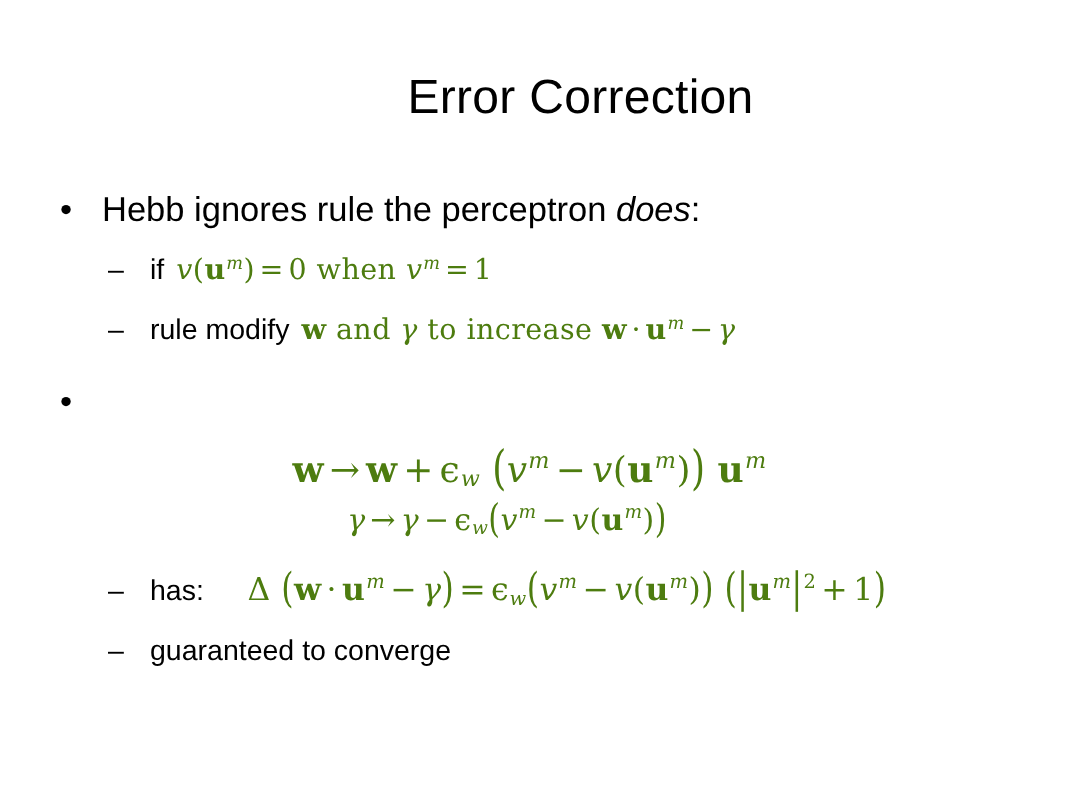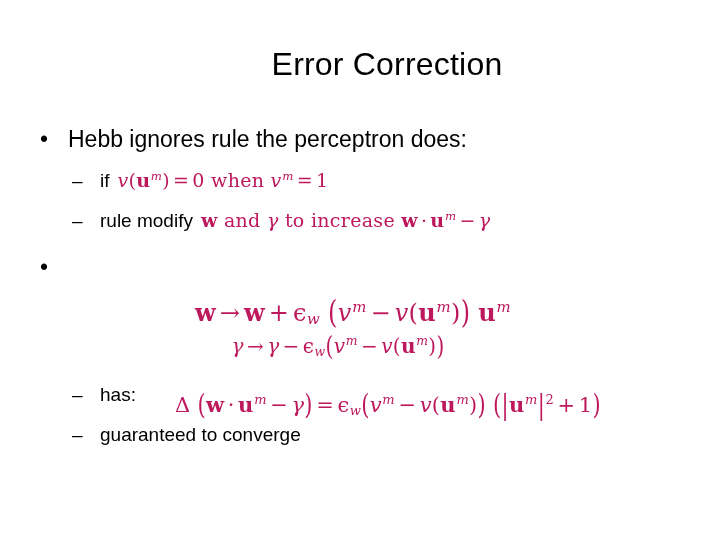--- a/index.html
+++ b/index.html
@@ -73,27 +73,27 @@
     white-space: nowrap;
   }
   .l2 .dash {
     position: absolute;
     left: 72px;
     top: 0;
     font-size: 19px;
     line-height: 1.15;
   }
 
-  .ital { }
+  .ital { font-style: italic; }
 
   
   .math {
     font-family: "DejaVu Serif", "Liberation Serif", serif;
     font-style: italic;
-    color: #be185d;
+    color: #4d7c0f;
     white-space: nowrap;
     letter-spacing: 0.3px;
   }
   .math .vec  { font-style: normal; font-weight: bold; font-family: "DejaVu Serif", "Liberation Serif", serif; }
   .math .op   { font-style: normal; padding: 0 0.16em; }
   .math .rm   { font-style: normal; }
   .math sup   { font-size: 0.62em; font-style: italic; vertical-align: 0.62em; line-height: 0; padding-left: 0.04em; }
   .math sub   { font-size: 0.62em; font-style: italic; vertical-align: -0.22em; line-height: 0; padding-left: 0.02em; }
   .math .paren { font-style: normal; }
   .math .big   { font-style: normal; display: inline-block; transform: scaleY(1.32); transform-origin: center 58%; }
@@ -115,24 +115,23 @@
   #row-if        { position: absolute; left: 0; top: 44px;}
   #row-then      { position: absolute; left: 0; top: 84px;}
   #row-delta     { position: absolute; left: 0; top: 128px;}
   #eq-row-1      { position: absolute; left: 0; top: 172px;}
   #eq-row-2      { position: absolute; left: 0; top: 208px;}
   #row-has       { position: absolute; left: 0; top: 258px;}
   #row-converge  { position: absolute; left: 0; top: 298px;}
 
   #row-has .eq3-inline {
     position: absolute;
-    left: 175px;
+    left: 165px;
     top: -3px;
     font-size: 21px;
-    margin-top: 12px;
   }
 </style>
 </head>
 <body>
 
 <div class="slide">
 
   <div class="slide-title">Error Correction</div>
 
   <div class="body">

